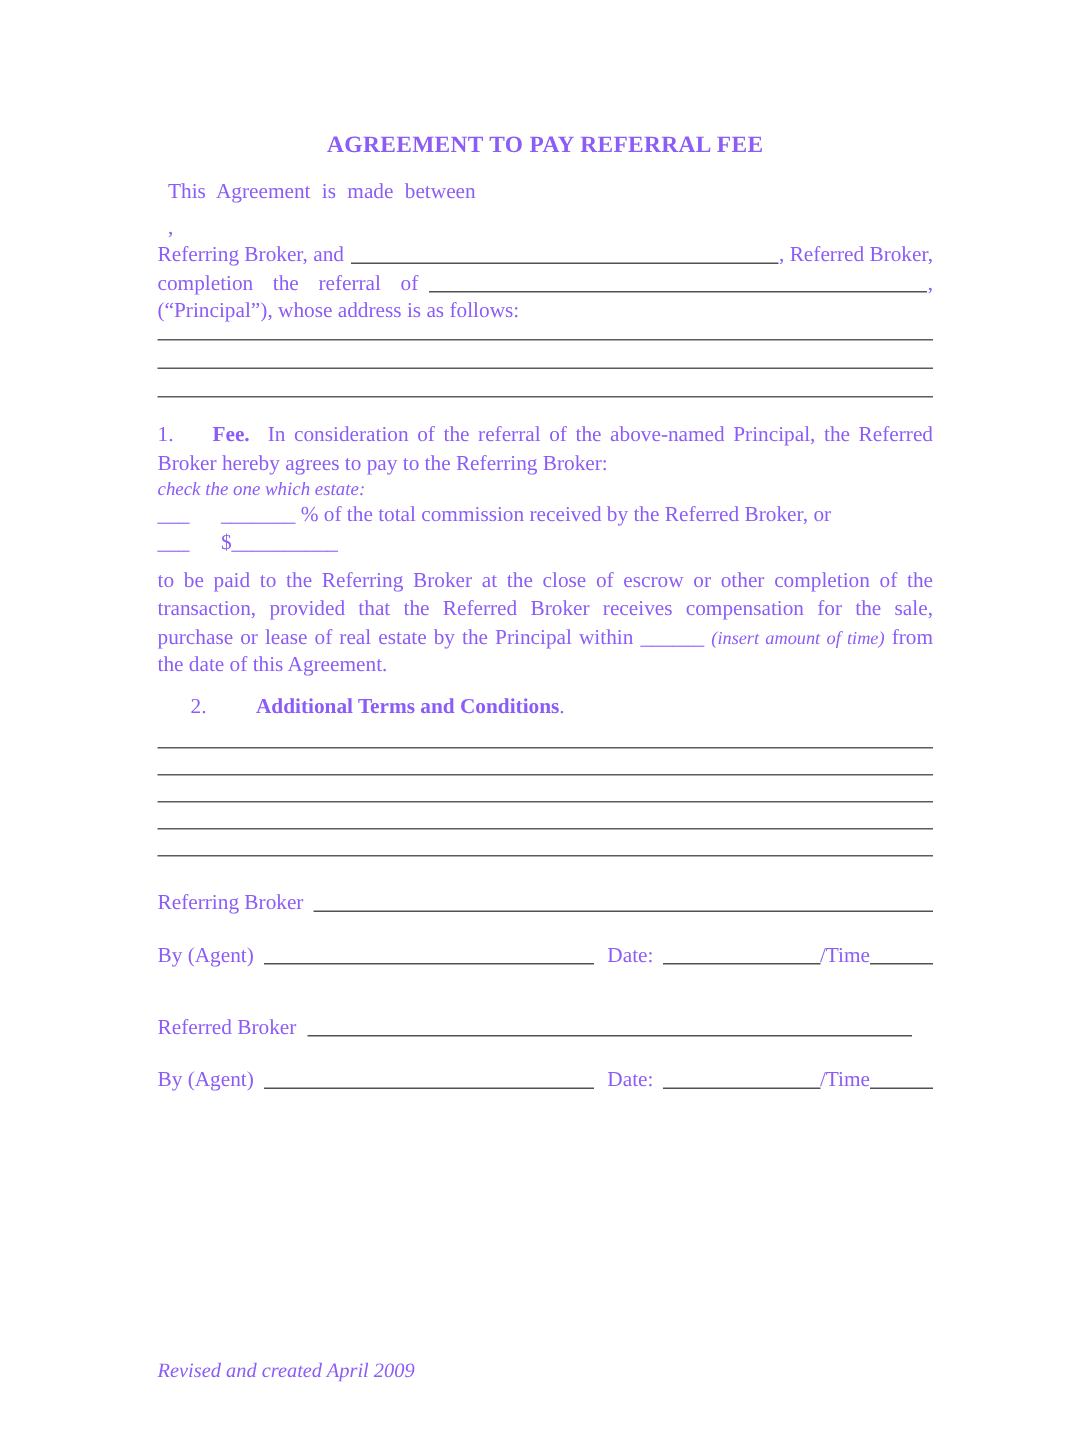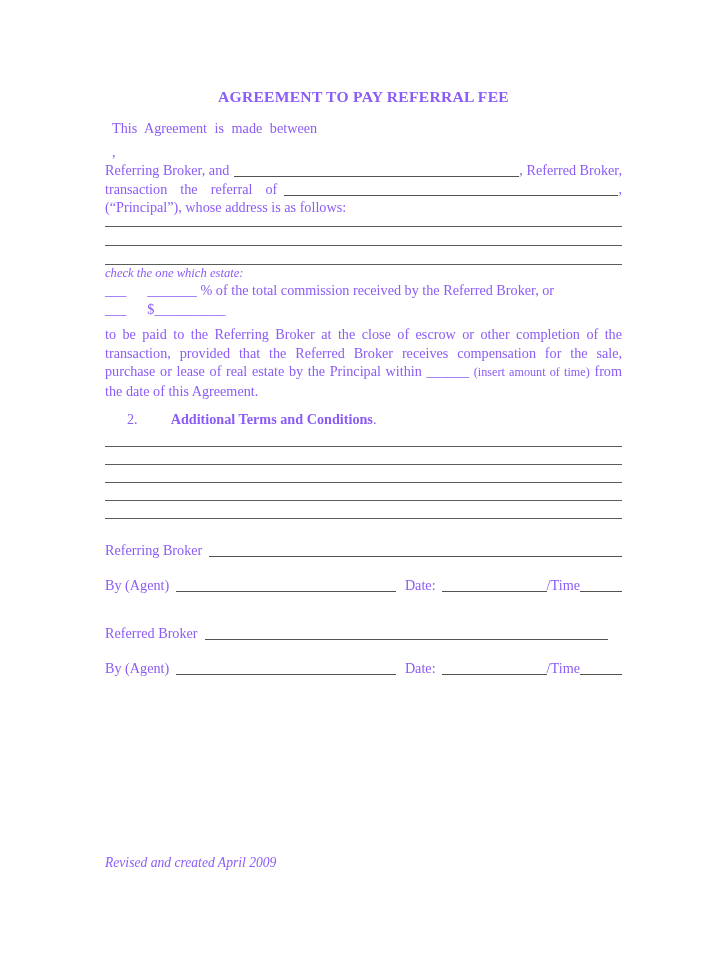--- a/index.html
+++ b/index.html
@@ -74,20 +74,21 @@
   .tab-w12 { width: 12px; }
   .tab-w33 { width: 33px; }
   .bold { font-weight: bold; }
   .instruction {
     font-style: italic;
     font-size: 12.6px;
     line-height: 16px;
     margin: 0;
   }
   .small-italic {
+    font-style: italic;
     font-size: 12.2px;
   }
   .opt-row {
     font-size: 14.2px;
     line-height: 18.6px;
     white-space: pre;
   }
   .opt-gap { display: inline-block; width: 21px; }
   
   .sec2-heading {
@@ -117,47 +118,48 @@
   .footer-copyright {
     position: absolute;
     left: 105px;
     top: 852px;
     font-size: 12px;
     line-height: 14px;
   }
   .footer-revision {
     position: absolute;
     left: 105px;
-    top: 855px;
+    top: 906px;
     font-size: 13.6px;
     font-style: italic;
     line-height: 16px;
   }
 </style>
 </head>
 <body>
 
 <div class="page">
   <div class="content">
 
     <div class="doc-title">AGREEMENT TO PAY REFERRAL FEE</div>
 
     <div class="intro">
       <div class="iline ws-med"><span>This Agreement is made between</span><span class="bl bl-fill"></span><span>,</span></div>
       <div class="iline"><span>Referring Broker, and</span><span class="bl bl-fill2"></span><span>, Referred Broker,</span></div>
-      <div class="iline ws-wide"><span>transaction the referral of</span><span class="bl bl-fill"></span><span>,</span></div>
+      <div class="iline ws-wide"><span>completion the referral of</span><span class="bl bl-fill"></span><span>,</span></div>
       <div class="iline"><span>(“Principal”), whose address is as follows:</span></div>
     </div>
 
     <div class="address-lines">
       <div class="ruled"></div>
       <div class="ruled"></div>
       <div class="ruled"></div>
     </div>
 
+    <p class="para sec1-para"><span>1.</span><span class="tab tab-w26"></span><span class="bold">Fee.</span><span class="tab tab-w12"></span><span>In consideration of the referral of the above-named Principal, the Referred Broker hereby agrees to pay to the Referring Broker:</span></p>
 
     <p class="instruction">check the one which estate:</p>
 
     <div class="opt-row"><span>___</span><span class="opt-gap"></span><span>_______ % of the total commission received by the Referred Broker, or</span></div>
     <div class="opt-row"><span>___</span><span class="opt-gap"></span><span>$__________</span></div>
 
     <p class="para cont-para"><span>to be paid to the Referring Broker at the close of escrow or other completion of the transaction, provided that the Referred Broker receives compensation for the sale, purchase or lease of real estate by the Principal within ______ </span><span class="small-italic">(insert amount of time)</span><span> from the date of this Agreement.</span></p>
 
     <div class="sec2-heading"><span>2.</span><span class="tab tab-w33"></span><span class="bold">Additional Terms and Conditions</span><span>.</span></div>
 

